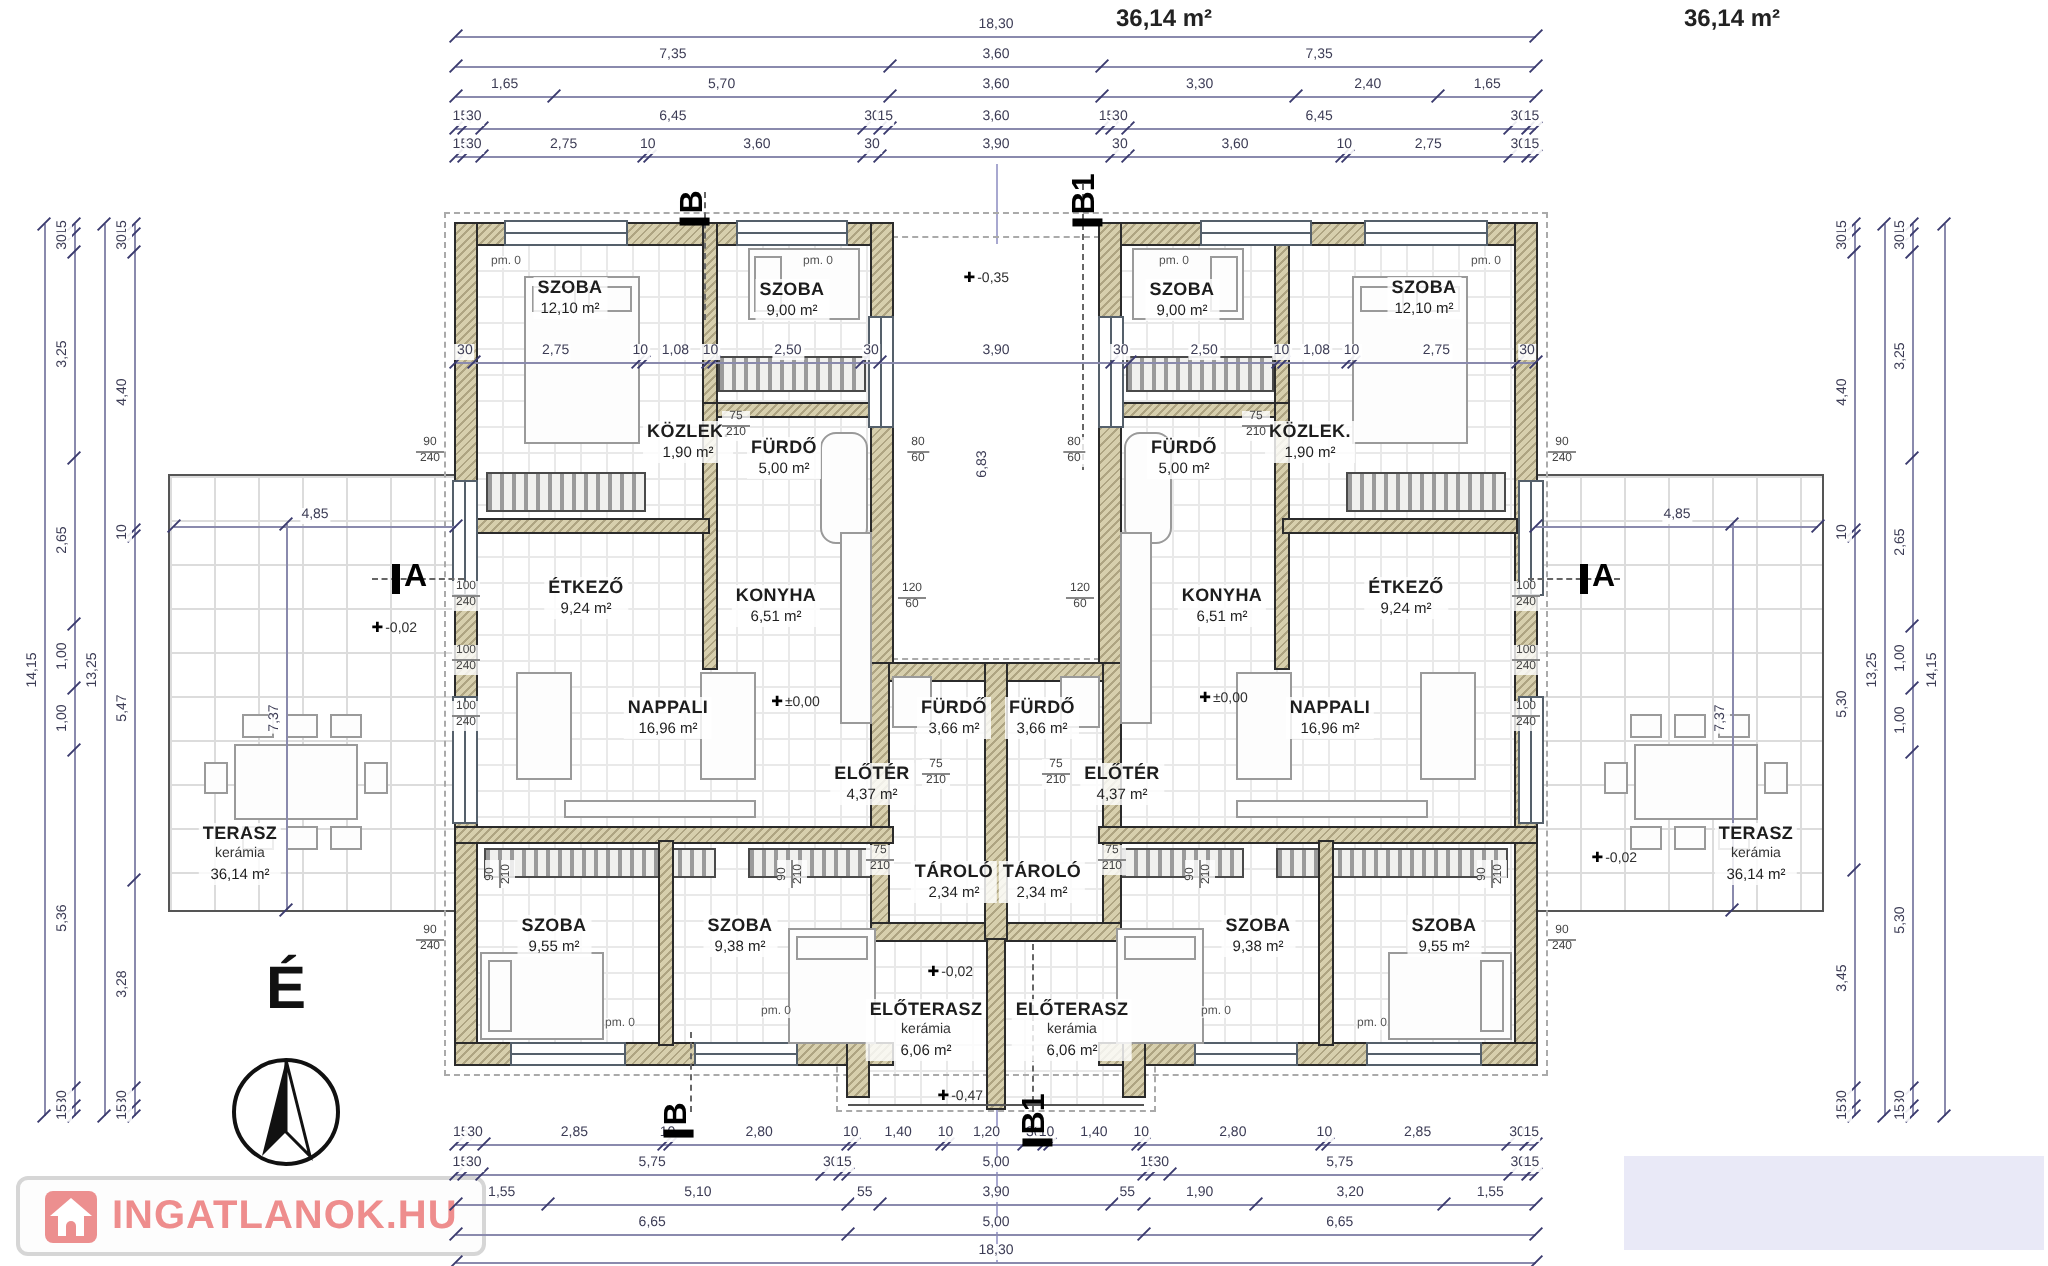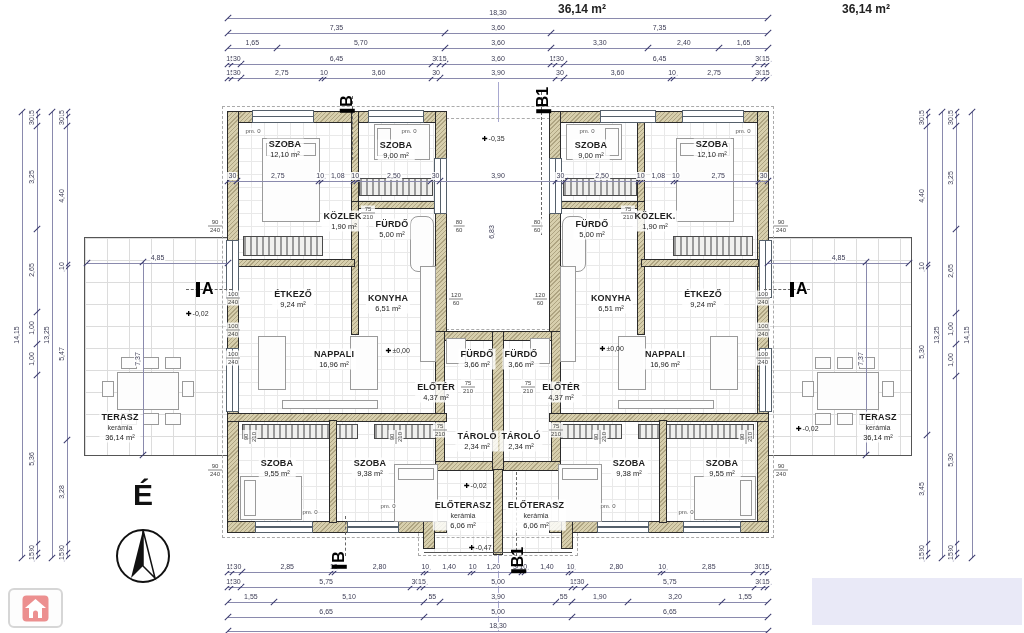--- a/index.html
+++ b/index.html
@@ -95,20 +95,21 @@
     </svg>
   </div>
 
   <div id="logo">
     <svg width="27" height="27" viewBox="0 0 27 27">
       <rect x="0.5" y="0.5" width="26" height="26" rx="4" fill="#ec8f8f"></rect>
       <polygon points="13.5,4 24,13 3,13" fill="#fff"></polygon>
       <rect x="7" y="13" width="13" height="10" fill="#fff"></rect>
       <path d="M11 23 v-5 a2.5 2.5 0 0 1 5 0 v5 z" fill="#ec8f8f"></path>
     </svg>
+    <span class="ltext">INGATLANOK.HU</span>
   </div>
 
   <div id="cover"></div>
 <div class="floor " style="left: 238px; top: 122px; width: 198px; height: 400px;"></div>
     <div class="floor " style="left: 560px; top: 122px; width: 198px; height: 400px;"></div>
     <div class="floor " style="left: 444px; top: 340px; width: 108px; height: 122px;"></div>
     <div class="floor " style="left: 434px; top: 470px; width: 128px; height: 82px;"></div>
     <div class="floor plain" style="left: 446px; top: 122px; width: 104px; height: 216px;"></div>
     <div class="floor ter" style="left: 85px; top: 238px; width: 143px; height: 217px;"></div>
     <div class="floor ter" style="left: 768px; top: 238px; width: 143px; height: 217px;"></div>

